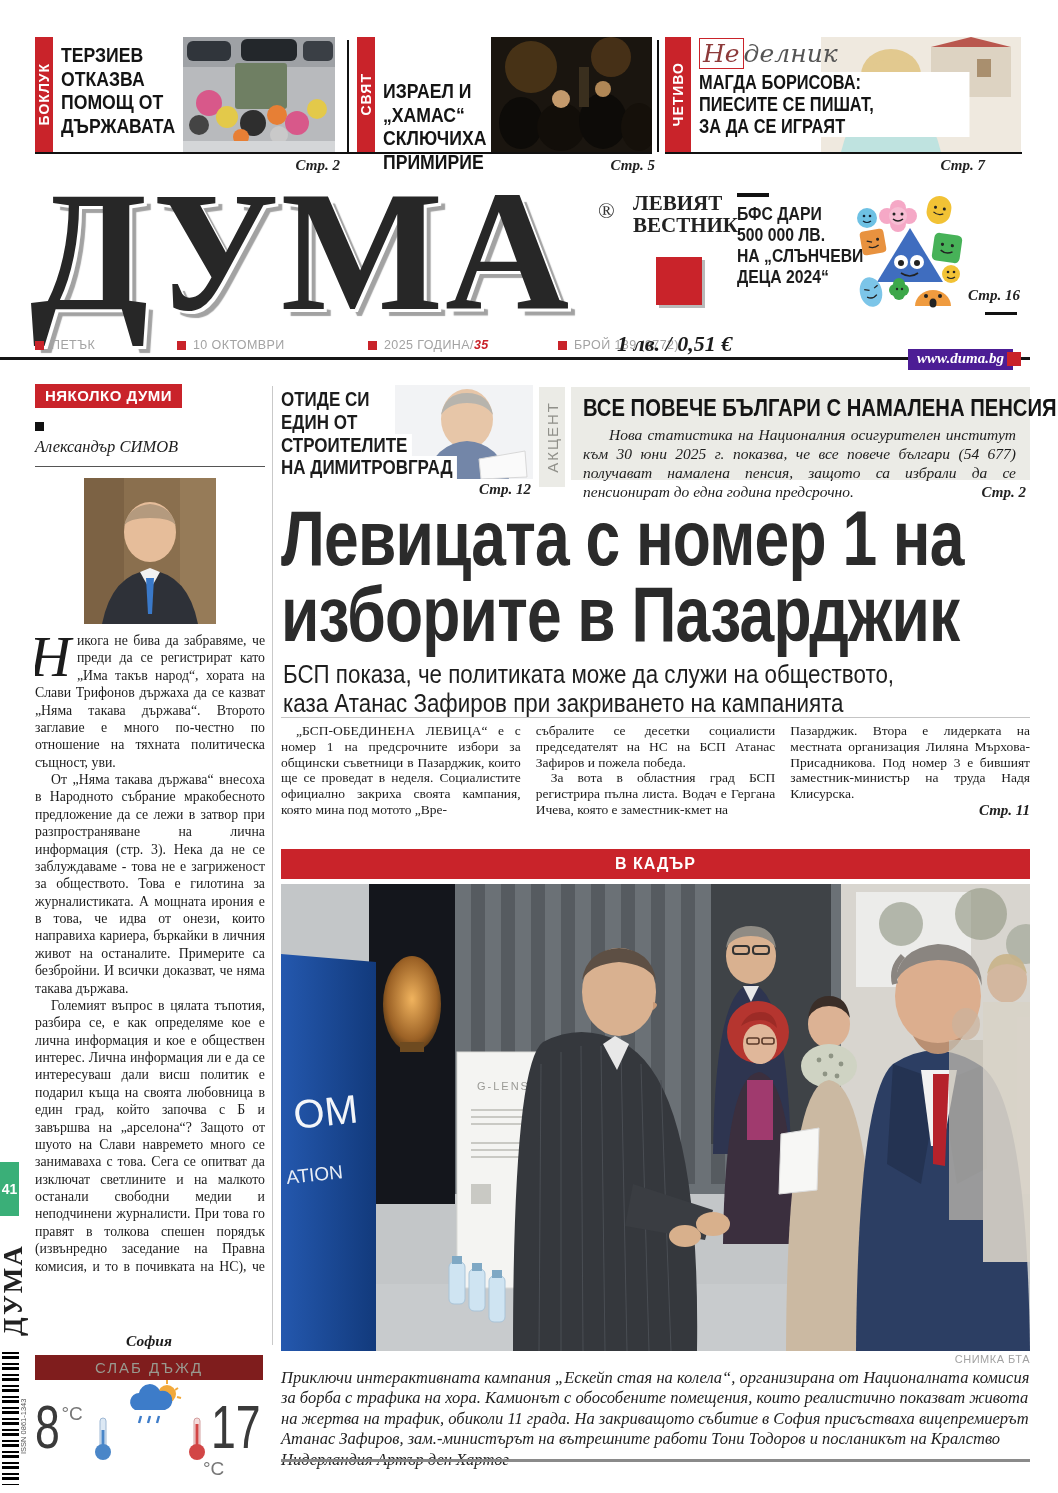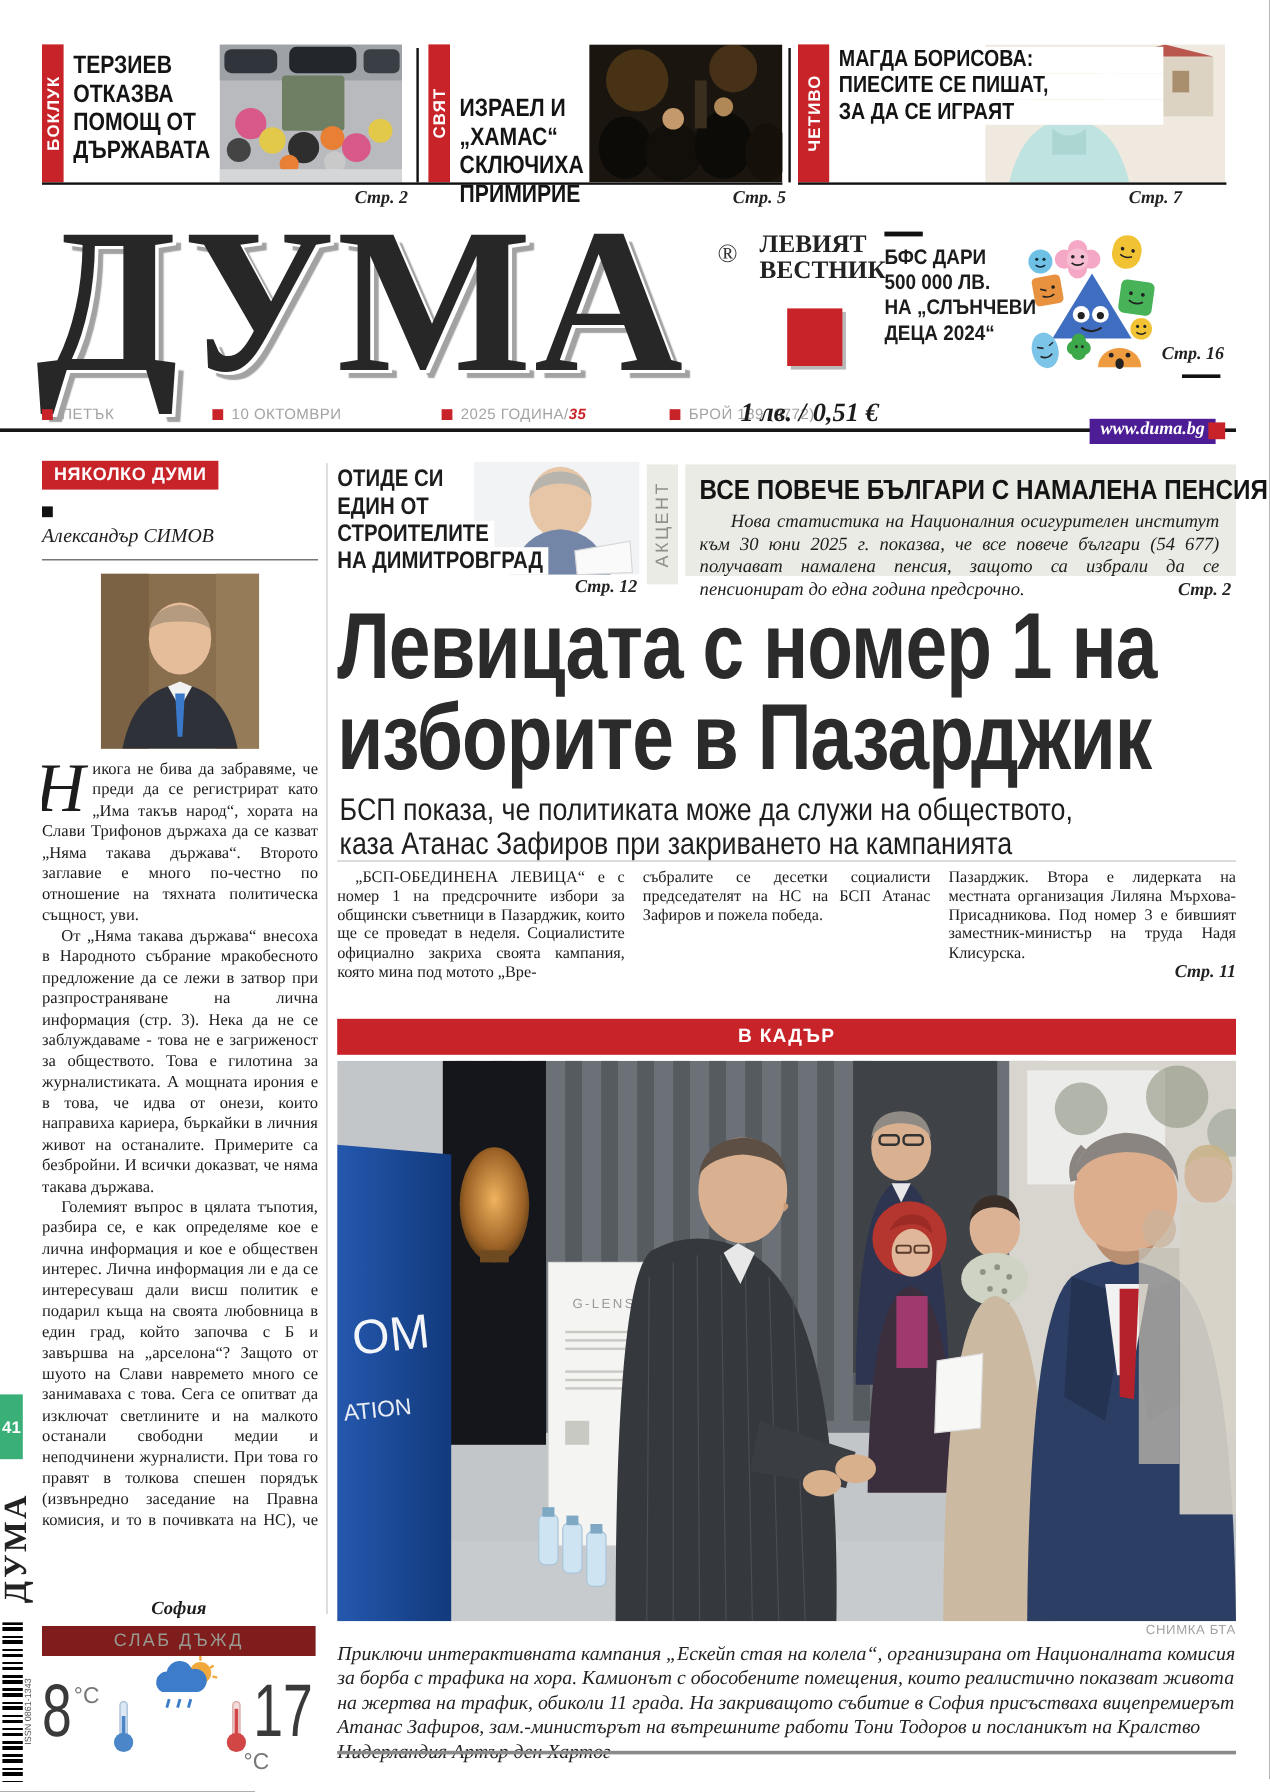--- a/index.html
+++ b/index.html
@@ -198,20 +198,21 @@
           <rect x="110" y="10" width="80" height="50" fill="#ddd3c2"></rect>
           <polygon points="110,10 150,0 190,10" fill="#b9574e"></polygon>
           <rect x="156" y="22" width="14" height="18" fill="#a98f6e"></rect>
           <ellipse cx="70" cy="38" rx="30" ry="26" fill="#e2c98f"></ellipse>
           <ellipse cx="70" cy="46" rx="19" ry="21" fill="#eec9a6"></ellipse>
           <path d="M40 40 Q70 4 100 40 L100 60 Q70 40 40 60 Z" fill="#e2c98f"></path>
           <path d="M20 115 Q32 64 70 62 Q108 64 120 115 Z" fill="#bfe3e0"></path>
           <path d="M56 70 Q70 82 84 70 L84 92 L56 92 Z" fill="#abd6d2"></path>
         </svg>
       </div>
+      <div class="t3brand"><span class="ne">Не</span><span>делник</span></div>
       <div class="ttl">
         <span>МАГДА БОРИСОВА:</span>
         <span>ПИЕСИТЕ СЕ ПИШАТ,</span>
         <span>ЗА ДА СЕ ИГРАЯТ</span>
       </div>
     </div>
   </div>
 
   <div class="tease-line" style="left:35px;width:617px;"></div>
   <div class="tease-line" style="left:665px;width:357px;"></div>
@@ -423,20 +424,21 @@
       <span>каза Атанас Зафиров при закриването на кампанията</span>
     </div>
 
     <div class="rule-light" style="top:334px;"></div>
     <div class="cols">
       <div class="col">
         <p class="ind">„БСП-ОБЕДИНЕНА ЛЕВИЦА“ е с номер 1 на предсрочните избори за общински съветници в Пазарджик, които ще се проведат в неделя. Социалистите официално закриха своята кампания, която мина под мотото „Вре-</p>
       </div>
       <div class="col">
         <p>събралите се десетки социалисти председателят на НС на БСП Атанас Зафиров и пожела победа.</p>
+        <p class="ind">За вота в областния град БСП регистрира пълна листа. Водач е Гергана Ичева, която е заместник-кмет на</p>
       </div>
       <div class="col">
         <p>Пазарджик. Втора е лидерката на местната организация Лиляна Мърхова-Присадникова. Под номер 3 е бившият заместник-министър на труда Надя Клисурска.</p>
         <p class="col-page pageref">Стр. 11</p>
       </div>
     </div>
 
     <div class="kadr-banner">В КАДЪР</div>
 
     <div class="kadr-photo">

